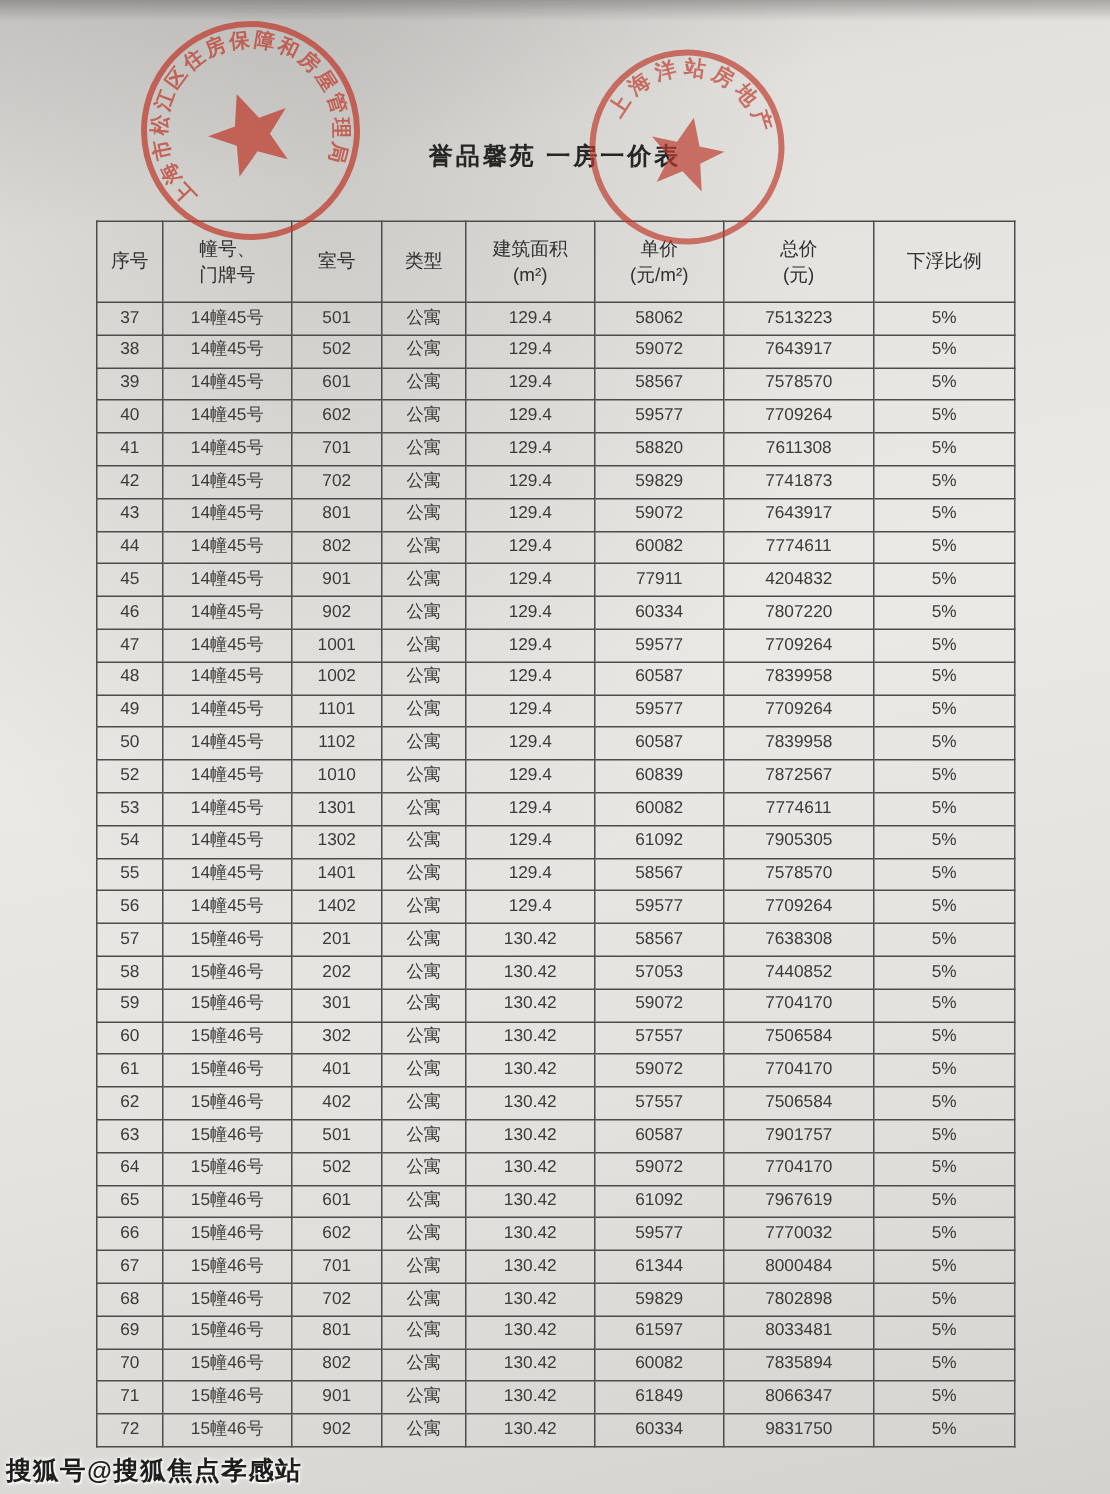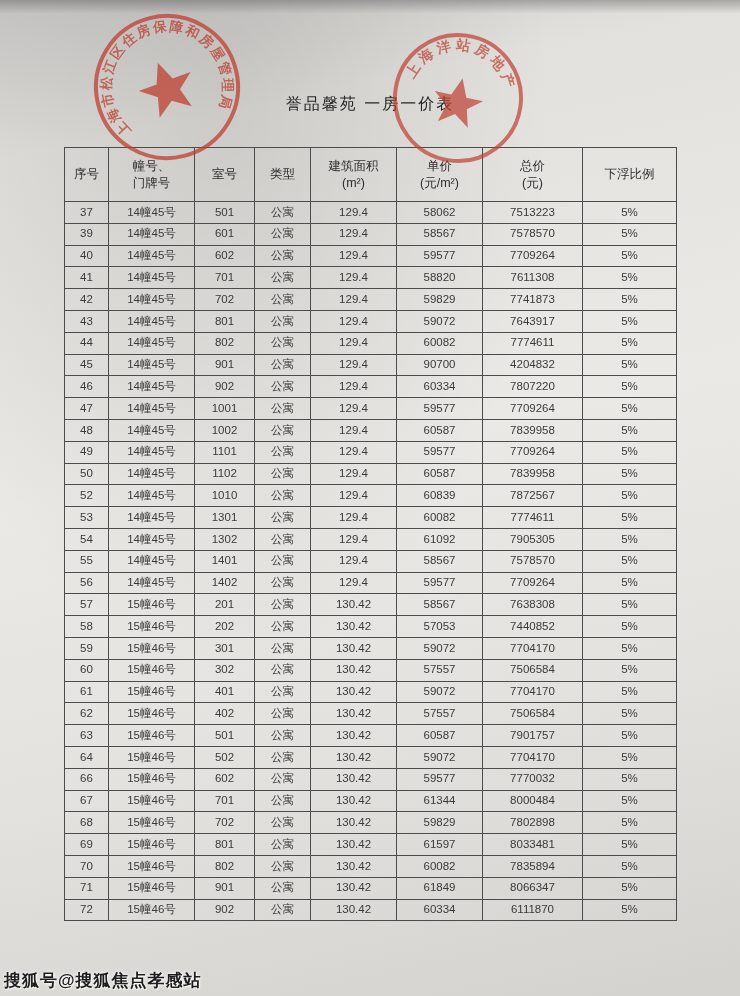--- a/index.html
+++ b/index.html
@@ -14,21 +14,21 @@
     background:
       radial-gradient(ellipse at 30% 10%, rgba(0,0,0,0.10), rgba(0,0,0,0) 45%),
       linear-gradient(168deg,#c9c8c6 0%, #e2e1dd 14%, #eae9e5 45%, #e3e2de 70%, #d3d2ce 100%);
   }
   .paper-edge-top {
     position:absolute; left:0; top:0; width:740px; height:14px;
     background:linear-gradient(180deg, rgba(60,60,60,0.35), rgba(60,60,60,0));
   }
   .doc-title {
     position:absolute; left:0; top:94px; width:740px;
-    text-align:center; font-size:16px; font-weight:normal;
+    text-align:center; font-size:16px; font-weight:bold;
     letter-spacing:2px; color:#262626;
   }
   table.price-table {
     position:absolute; left:64px; top:126px; width:612px;
     border-collapse:collapse; table-layout:fixed;
     color:#3a3a3a; background:transparent;margin-top:21px;
   }
   table.price-table th, table.price-table td {
     border:1px solid #4c4c4c;
     text-align:center; vertical-align:middle;
@@ -90,20 +90,30 @@
           <td>37</td>
           <td>14幢45号</td>
           <td>501</td>
           <td>公寓</td>
           <td>129.4</td>
           <td>58062</td>
           <td>7513223</td>
           <td>5%</td>
         </tr>
         <tr>
+          <td>38</td>
+          <td>14幢45号</td>
+          <td>502</td>
+          <td>公寓</td>
+          <td>129.4</td>
+          <td>59072</td>
+          <td>7643917</td>
+          <td>5%</td>
+        </tr>
+        <tr>
           <td>39</td>
           <td>14幢45号</td>
           <td>601</td>
           <td>公寓</td>
           <td>129.4</td>
           <td>58567</td>
           <td>7578570</td>
           <td>5%</td>
         </tr>
         <tr>
@@ -155,21 +165,21 @@
           <td>60082</td>
           <td>7774611</td>
           <td>5%</td>
         </tr>
         <tr>
           <td>45</td>
           <td>14幢45号</td>
           <td>901</td>
           <td>公寓</td>
           <td>129.4</td>
-          <td>90700</td>
+          <td>77911</td>
           <td>4204832</td>
           <td>5%</td>
         </tr>
         <tr>
           <td>46</td>
           <td>14幢45号</td>
           <td>902</td>
           <td>公寓</td>
           <td>129.4</td>
           <td>60334</td>
@@ -340,20 +350,30 @@
           <td>64</td>
           <td>15幢46号</td>
           <td>502</td>
           <td>公寓</td>
           <td>130.42</td>
           <td>59072</td>
           <td>7704170</td>
           <td>5%</td>
         </tr>
         <tr>
+          <td>65</td>
+          <td>15幢46号</td>
+          <td>601</td>
+          <td>公寓</td>
+          <td>130.42</td>
+          <td>61092</td>
+          <td>7967619</td>
+          <td>5%</td>
+        </tr>
+        <tr>
           <td>66</td>
           <td>15幢46号</td>
           <td>602</td>
           <td>公寓</td>
           <td>130.42</td>
           <td>59577</td>
           <td>7770032</td>
           <td>5%</td>
         </tr>
         <tr>
@@ -406,21 +426,21 @@
           <td>8066347</td>
           <td>5%</td>
         </tr>
         <tr>
           <td>72</td>
           <td>15幢46号</td>
           <td>902</td>
           <td>公寓</td>
           <td>130.42</td>
           <td>60334</td>
-          <td>6111870</td>
+          <td>9831750</td>
           <td>5%</td>
         </tr>
       </tbody>
   </table>
 
   <svg class="stamp stamp-left" width="194" height="194" viewBox="0 0 194 194" style="opacity:0.72;">
     <defs>
       <path id="arcL" d="M 57.4,136.6 A 56,56 0 1 1 136.6,136.6"></path>
     </defs>
     <circle cx="97" cy="97" r="71" fill="none" stroke="#bf3a2c" stroke-width="4"></circle>

